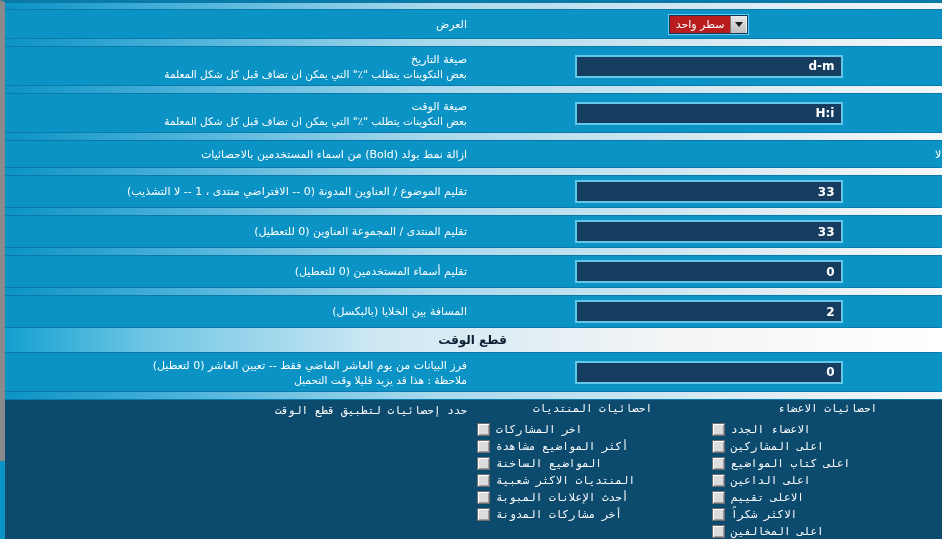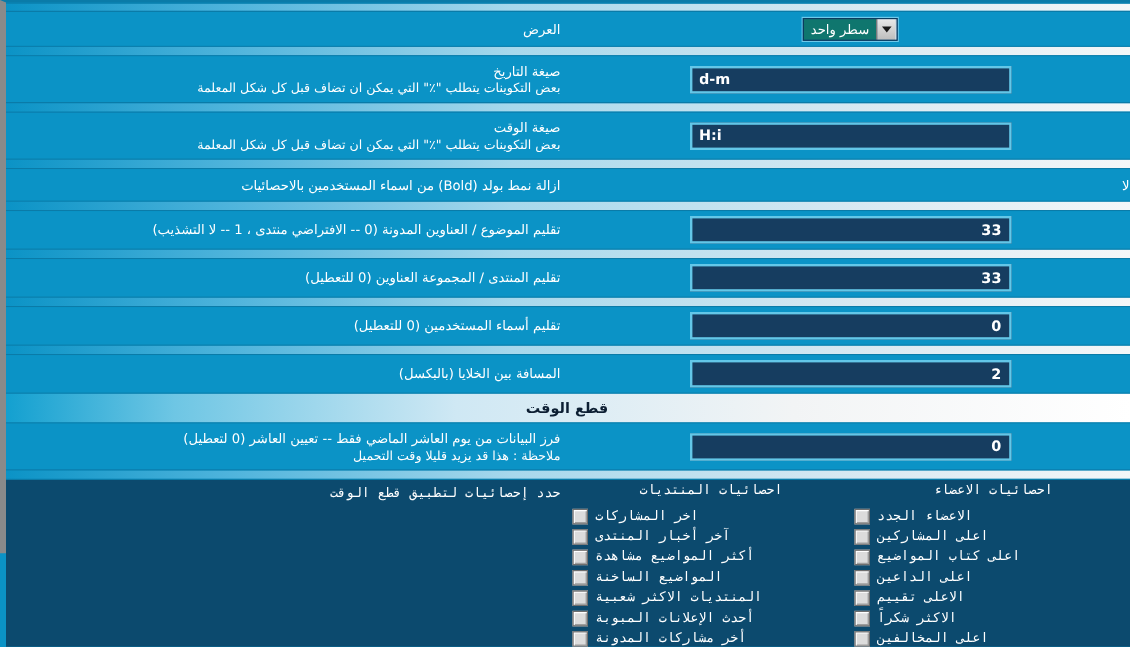--- a/index.html
+++ b/index.html
@@ -88,20 +88,21 @@
 
   
   .txt {
     width: 268px;
     height: 23px;
     background: #163d60;
     border: 2px solid #63c7e8;
     color: #ffffff;
     font-size: 12px;
     font-weight: bold;
+    text-align: right;
     padding: 0 6px;
     font-family: "DejaVu Sans", "Liberation Sans", sans-serif;
     direction: ltr;
   }
   .txt.num { direction: rtl; }
 
   
   .sel-wrap {
     display: inline-flex;
     flex-direction: row-reverse;
@@ -110,21 +111,21 @@
     background: #0d4d7e;
     border: 1px solid #0a3b5f;
     box-shadow: 0 0 0 1px #6dc9ea;
   }
   .sel-text {
     display: flex;
     align-items: center;
     padding: 0 6px;
     font-size: 11px;
     color: #ffffff;
-    background: #0f766e;
+    background: #b91c1c;
     white-space: nowrap;
   }
   .sel-btn {
     width: 17px;
     display: flex;
     align-items: center;
     justify-content: center;
     background: linear-gradient(to bottom, #e9e9e9, #bdbdbd);
     border-left: 1px solid #7a7a7a;
     border-right: 1px solid #f5f5f5;
@@ -328,24 +329,20 @@
 
       <div class="stats-col col-a">
         <div class="col-head">احصائيات المنتديات</div>
 
         <div class="cb-row">
           <span class="cb"></span>
           <span class="cb-label">اخر المشاركات</span>
         </div>
         <div class="cb-row">
           <span class="cb"></span>
-          <span class="cb-label">آخر أخبار المنتدى</span>
-        </div>
-        <div class="cb-row">
-          <span class="cb"></span>
           <span class="cb-label">أكثر المواضيع مشاهدة</span>
         </div>
         <div class="cb-row">
           <span class="cb"></span>
           <span class="cb-label">المواضيع الساخنة</span>
         </div>
         <div class="cb-row">
           <span class="cb"></span>
           <span class="cb-label">المنتديات الاكثر شعبية</span>
         </div>

